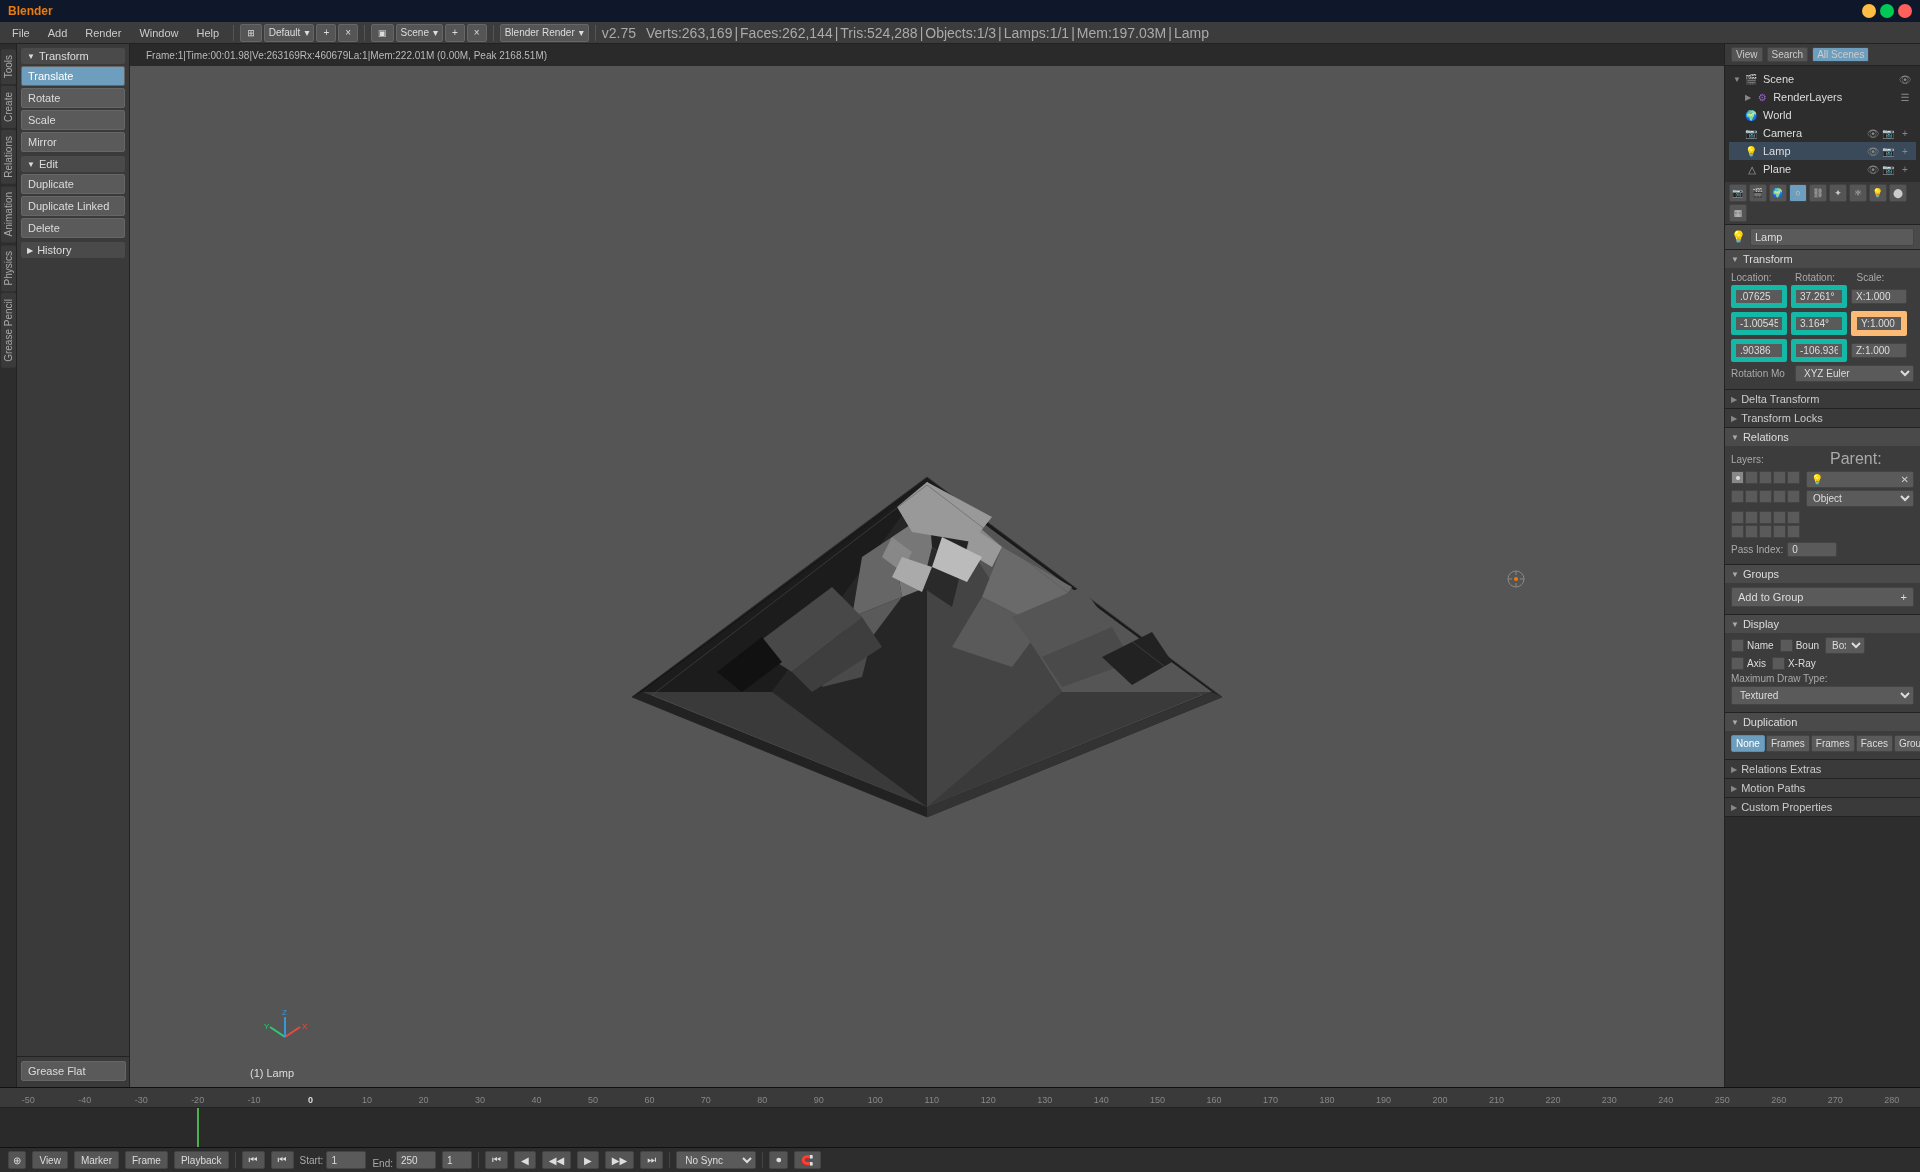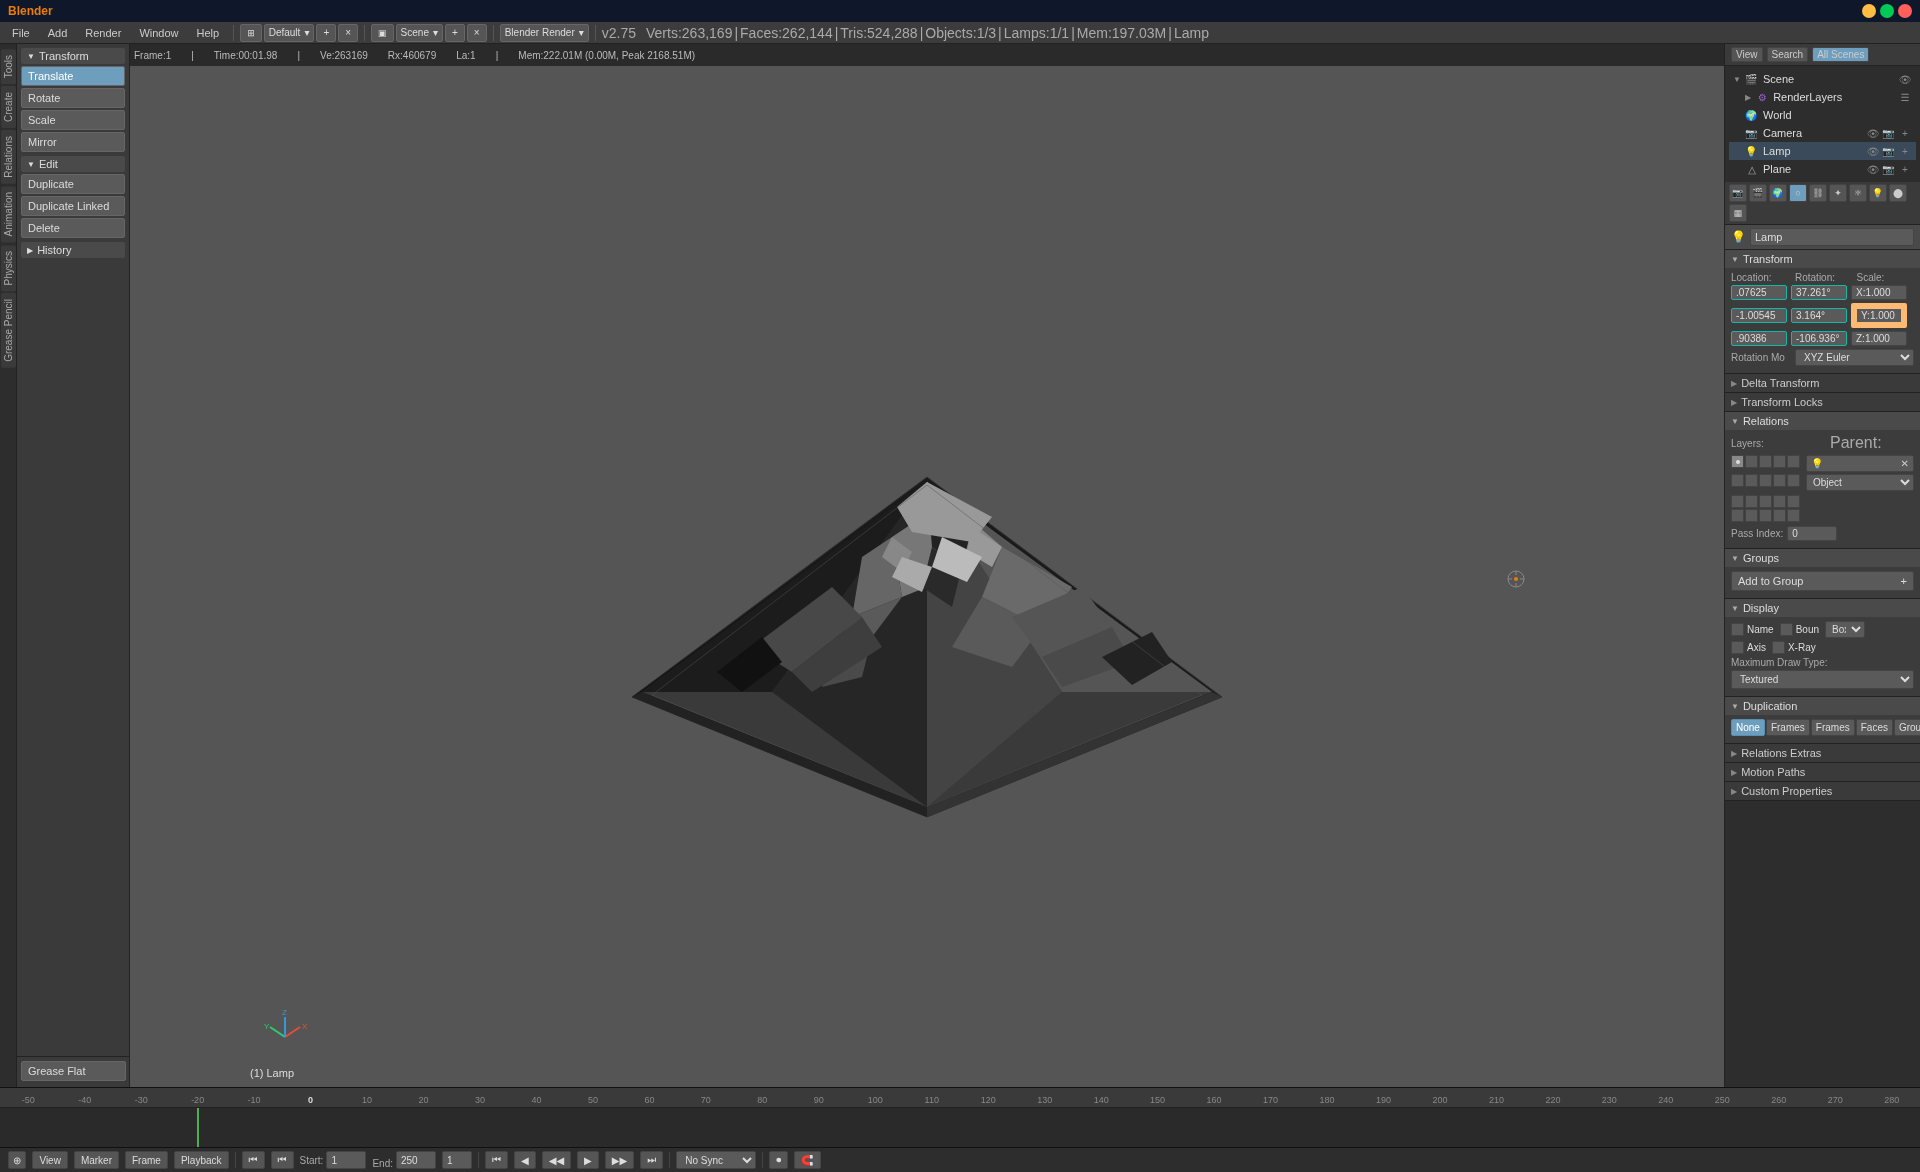--- a/index.html
+++ b/index.html
@@ -33,21 +33,21 @@
     
     #tools-panel { width: 113px; background: #3a3a3a; border-right: 1px solid #222; padding: 4px; overflow-y: auto; }
     .panel-section { margin-bottom: 4px; }
     .panel-header { background: #4a4a4a; padding: 2px 6px; font-size: 11px; cursor: pointer; display: flex; align-items: center; gap: 4px; border-radius: 2px; margin-bottom: 2px; }
     .panel-header .arrow { font-size: 8px; }
     .panel-btn { background: #5a5a5a; border: 1px solid #666; color: #ddd; padding: 3px 6px; font-size: 11px; cursor: pointer; border-radius: 2px; width: 100%; margin-bottom: 2px; text-align: left; display: block; }
     .panel-btn.active { background: #6e9ebe; color: #fff; }
 
     
     #viewport { flex: 1; background: #5a5a5a; position: relative; overflow: hidden; }
-    #viewport-header { background: #2a2a2a; height: 22px; display: flex; align-items: center; padding: 0 4px; gap: 20px; font-size: 10px; color: #bbb; }
+    #viewport-header { background: #2a2a2a; height: 22px; display: flex; align-items: center; padding: 0 16px; gap: 0; font-size: 10px; color: #bbb; }
     #viewport-canvas { width: 100%; height: calc(100% - 22px); position: relative; background: #555; display: flex; align-items: center; justify-content: center; overflow: hidden; }
     
     
     #terrain-img { width: 750px; height: 520px; position: absolute; top: 50%; left: 50%; transform: translate(-50%, -50%); }
 
     
     #axis-indicator { position: absolute; bottom: 30px; left: 130px; width: 50px; height: 50px; }
     #lamp-label { position: absolute; bottom: 8px; left: 120px; font-size: 11px; color: #ddd; }
     #crosshair { position: absolute; top: 50%; right: 200px; width: 20px; height: 20px; transform: translateY(-50%); }
 
@@ -63,21 +63,21 @@
     .obj-name-row { background: #4a4a4a; padding: 3px 6px; display: flex; align-items: center; gap: 4px; border-bottom: 1px solid #222; }
     .obj-name-input { background: #5a5a5a; border: 1px solid #444; color: #ddd; padding: 2px 4px; font-size: 11px; flex: 1; border-radius: 2px; }
     
     .rpanel-section { border-bottom: 1px solid #222; }
     .rpanel-section-header { background: #4a4a4a; padding: 3px 6px; font-size: 11px; cursor: pointer; display: flex; align-items: center; gap: 4px; }
     .rpanel-section-header .arrow { font-size: 8px; color: #aaa; }
     .rpanel-section-content { padding: 4px 6px; background: #3c3c3c; }
     
     .field-row { display: flex; align-items: center; margin-bottom: 3px; gap: 4px; }
     .field-input { background: #5a5a5a; border: 1px solid #444; color: #ddd; padding: 1px 4px; font-size: 10px; border-radius: 2px; flex: 1; }
-    .field-input-sm { background: #5a5a5a; border: 1px solid #14b8a6; color: #ddd; padding: 1px 4px; font-size: 10px; border-radius: 2px; width: 56px; }
+    .field-input-sm { background: #5a5a5a; border: 5px solid #14b8a6; color: #ddd; padding: 1px 4px; font-size: 10px; border-radius: 2px; width: 56px; }
     .layer-cell { width: 13px; height: 13px; background: #5a5a5a; border: 1px solid #444; cursor: pointer; border-radius: 1px; }
     .layer-cell.active { background: #888; }
     .layer-cell.dot { position: relative; }
     .layer-cell.dot::after { content: ''; position: absolute; top: 4px; left: 4px; width: 4px; height: 4px; background: #ddd; border-radius: 50%; }
     
     .add-to-group-btn { background: #5a5a5a; border: 1px solid #444; color: #ddd; padding: 3px 6px; font-size: 11px; cursor: pointer; border-radius: 2px; width: 100%; text-align: left; margin-bottom: 3px; display: flex; align-items: center; justify-content: space-between; }
     
     .checkbox-row { display: flex; align-items: center; gap: 6px; margin-bottom: 3px; flex-wrap: wrap; }
     .cb-item { display: flex; align-items: center; gap: 3px; }
     .cb-box { width: 13px; height: 13px; background: #5a5a5a; border: 1px solid #444; cursor: pointer; border-radius: 1px; }

